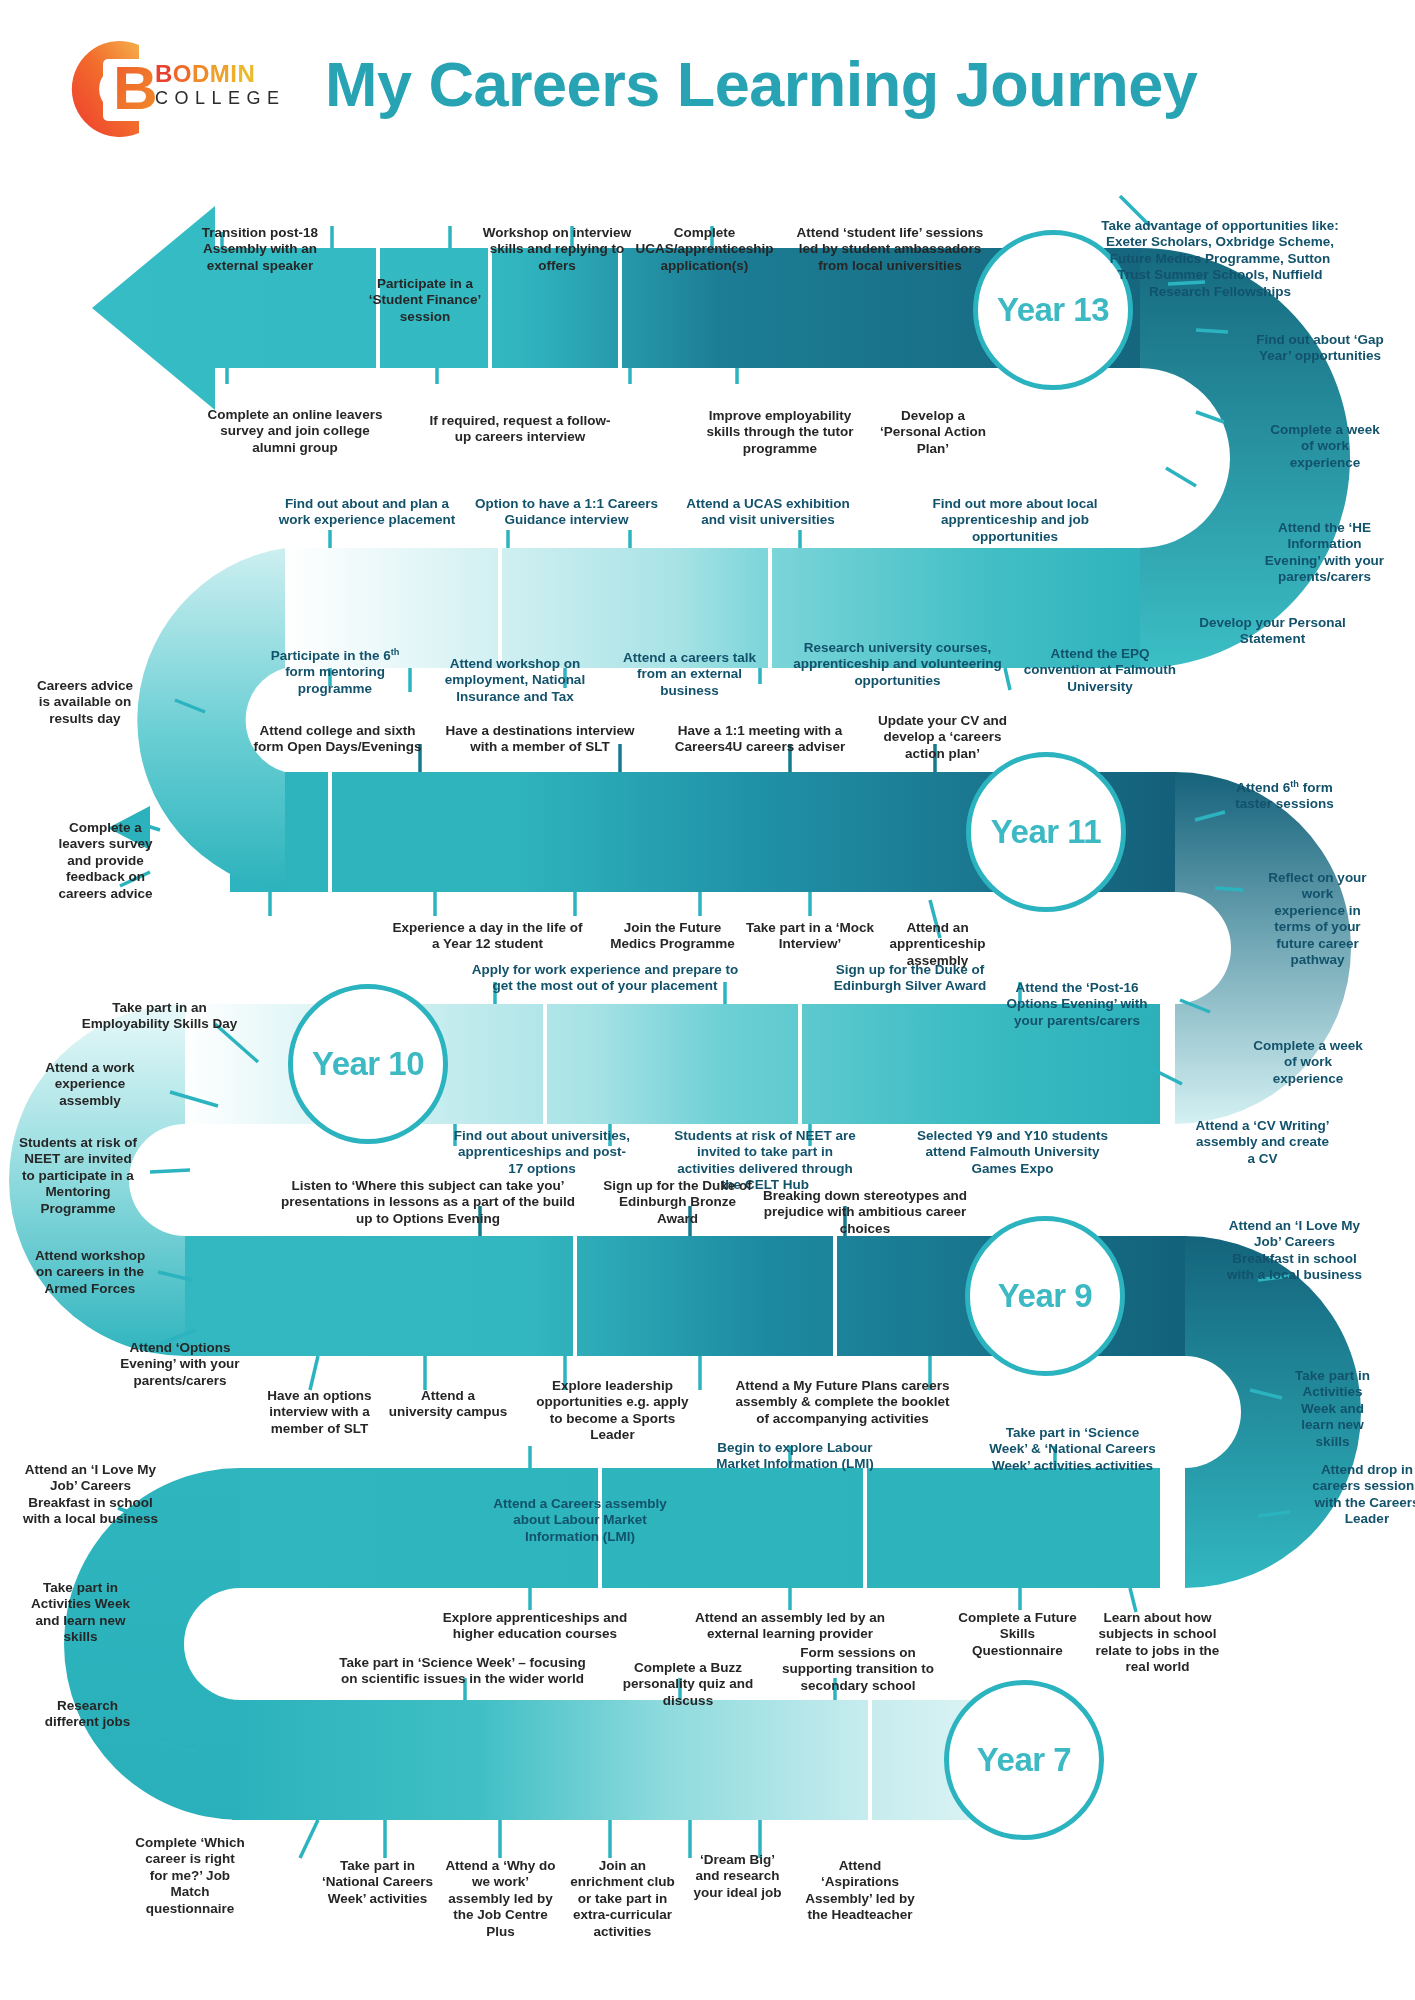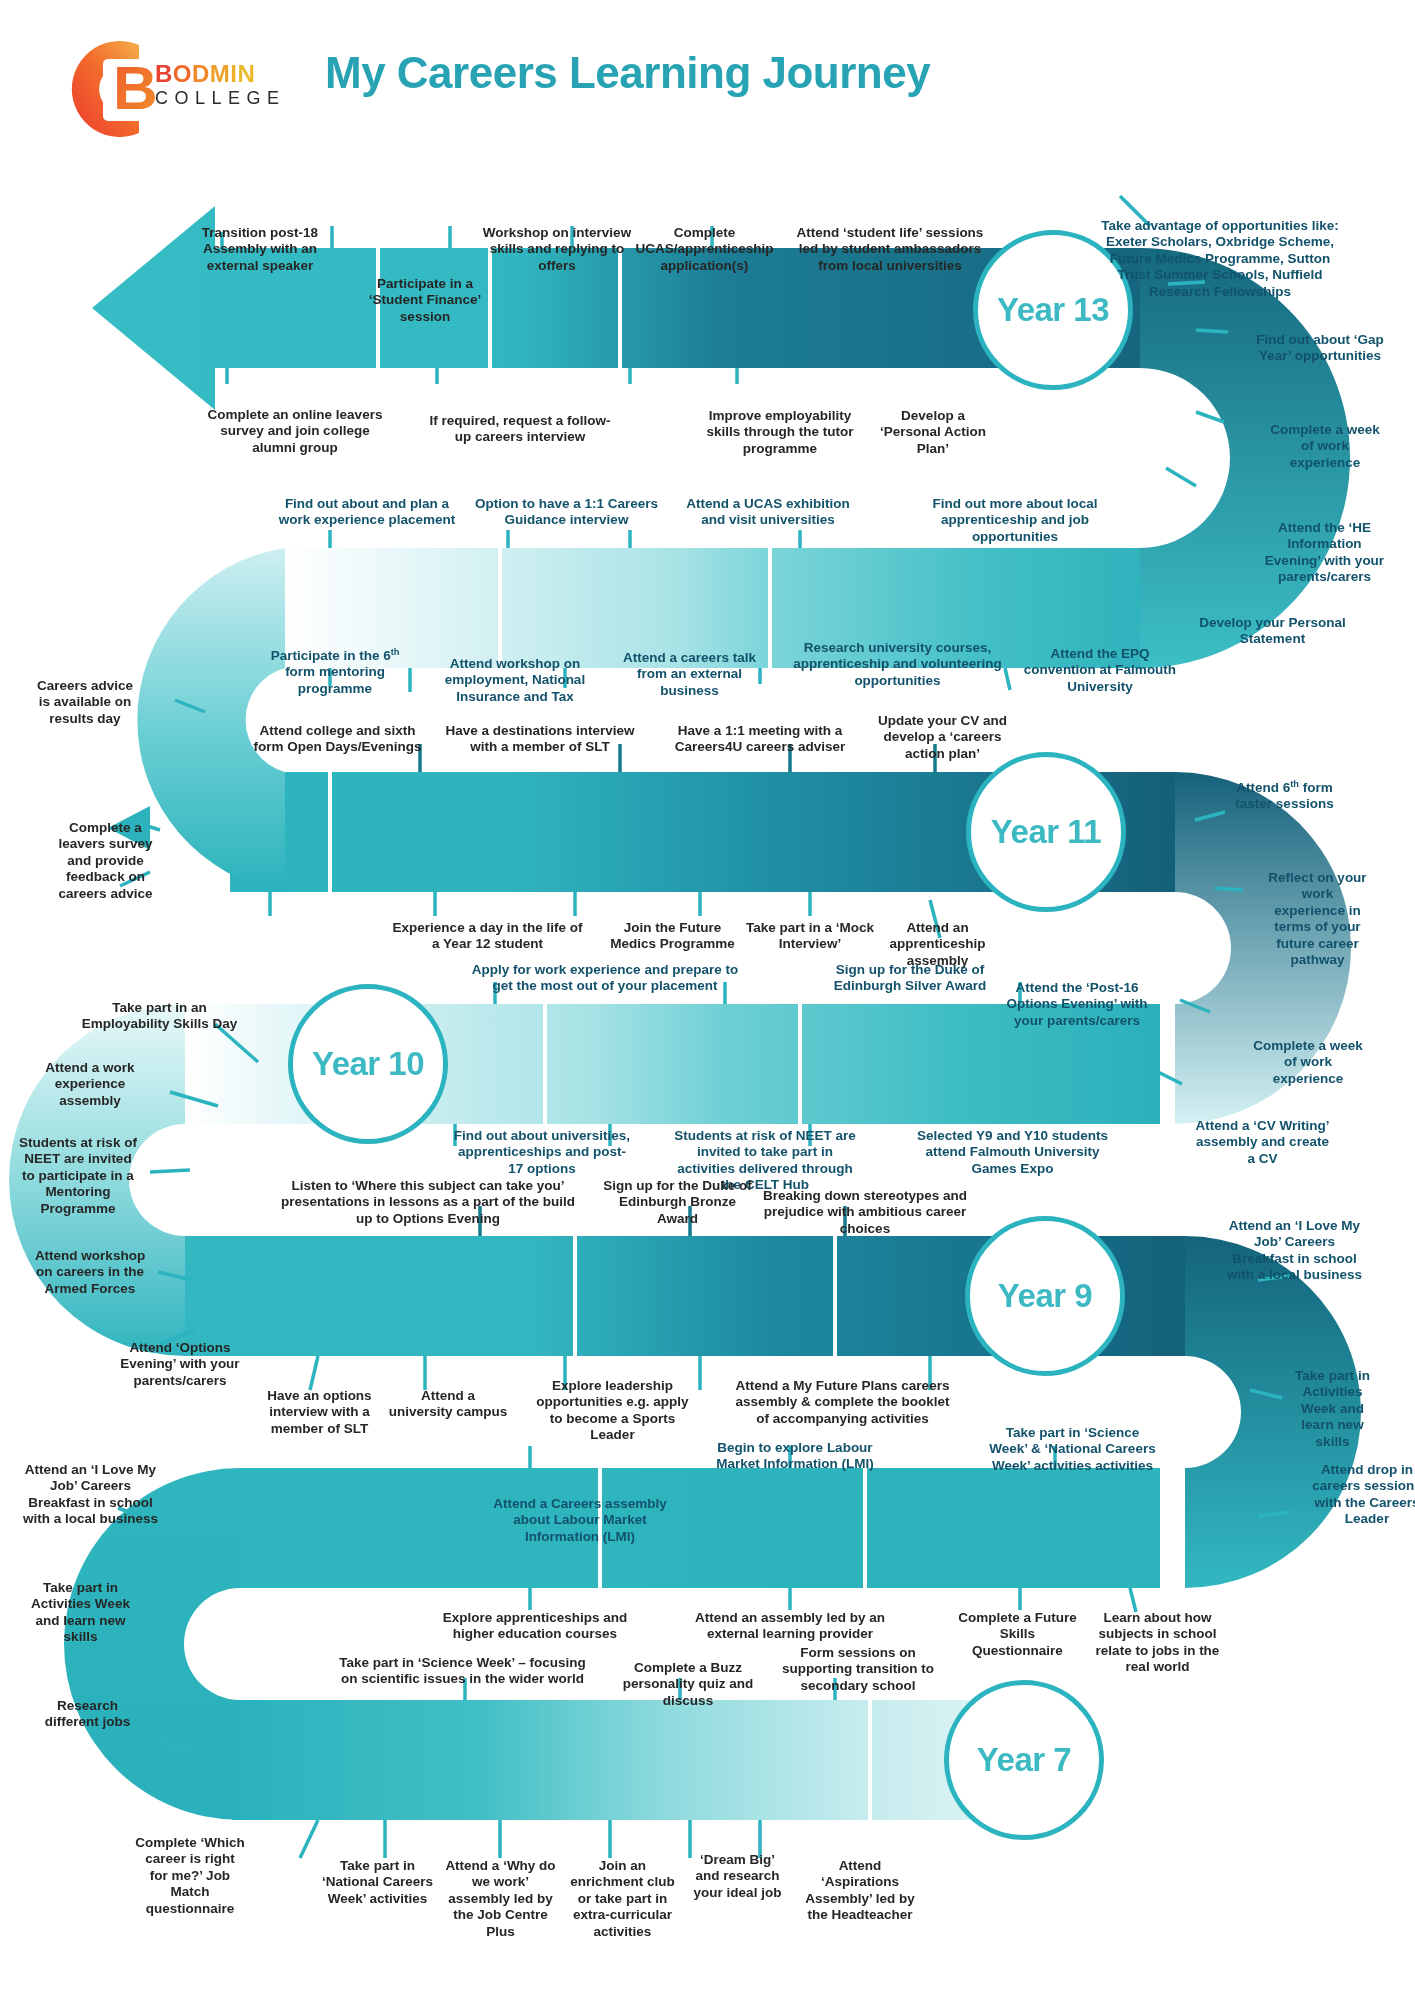--- a/index.html
+++ b/index.html
@@ -13,21 +13,21 @@
   
   #header{position:absolute;left:0;top:0;width:1415px;height:160px;}
   #logo-mark{position:absolute;left:55px;top:33px;width:118px;height:112px;}
   #logo-words{position:absolute;left:155px;top:62px;}
   .logo-bodmin{font-size:24px;font-weight:bold;letter-spacing:.5px;line-height:1;}
   .lb1{color:#e8412f}.lb2{color:#ef6a2a}.lb3{color:#f08a28}.lb4{color:#eea12a}
   .lb5{color:#edb02b}.lb6{color:#eab92c}
   .logo-college{font-size:18px;letter-spacing:6.5px;color:#2b2b2b;margin-top:3px;line-height:1;}
   #page-title{
     position:absolute;left:325px;top:48px;
-    font-size:44px;font-weight:bold;color:#27a3b4;letter-spacing:-0.5px;
+    font-size:63px;font-weight:bold;color:#27a3b4;letter-spacing:-0.5px;
     white-space:nowrap;
   }
 
   
   #journey-svg{position:absolute;left:0;top:0;width:1415px;height:2000px;}
 
   
   .year-badge{
     position:absolute;border:5px solid #2bb3bf;background:#ffffff;
     border-radius:50%;display:flex;align-items:center;justify-content:center;

